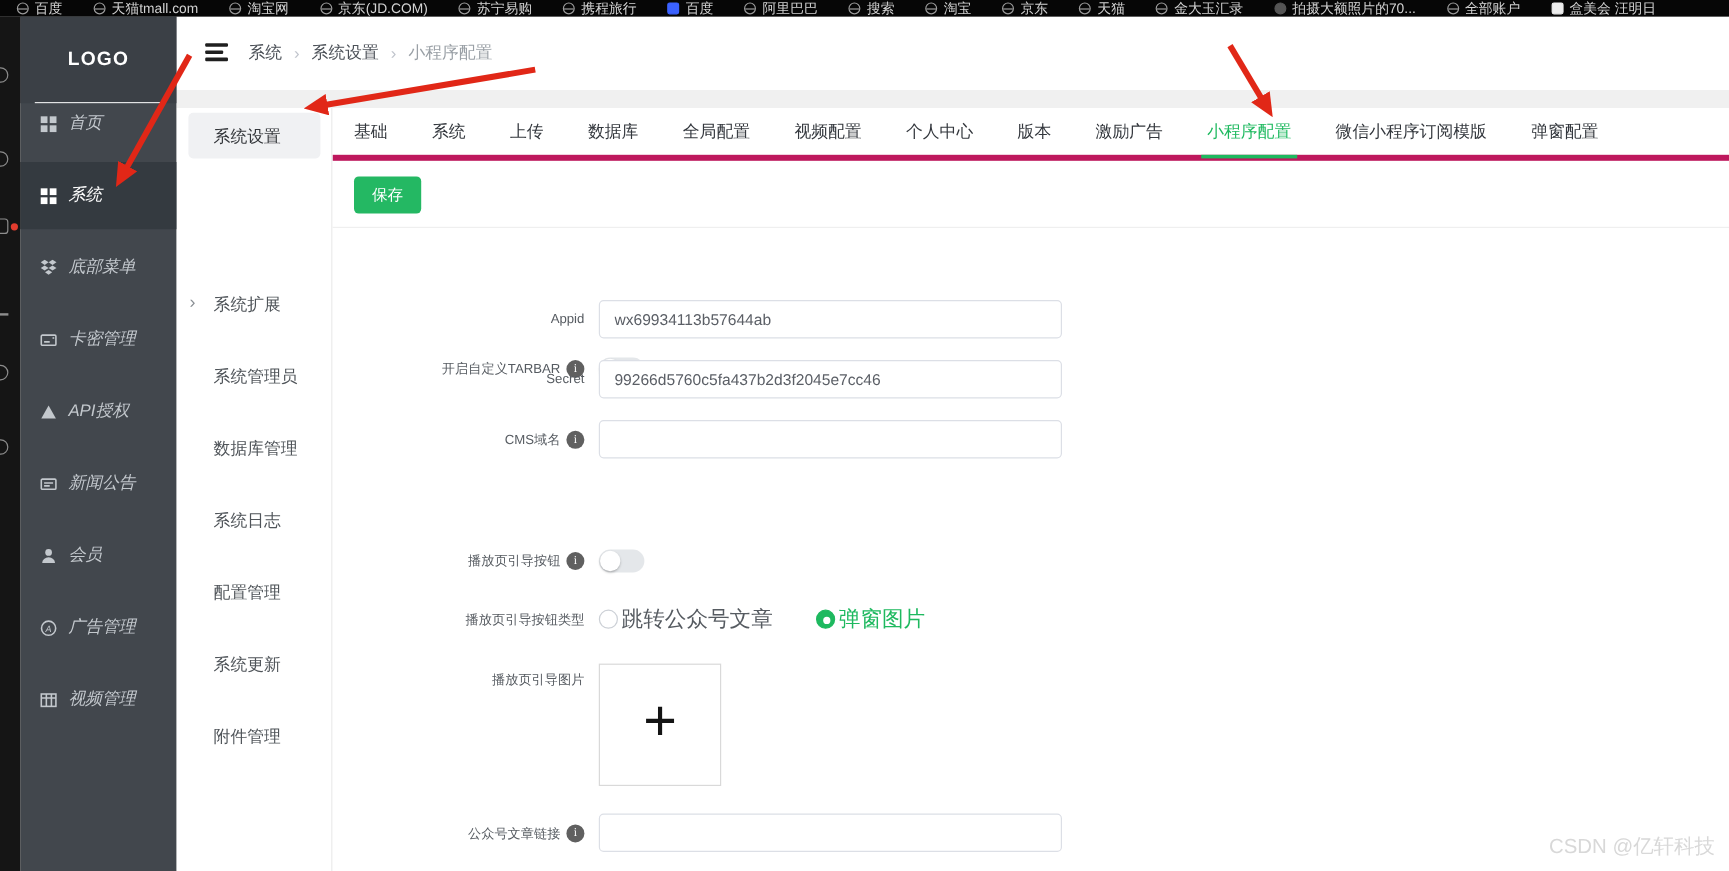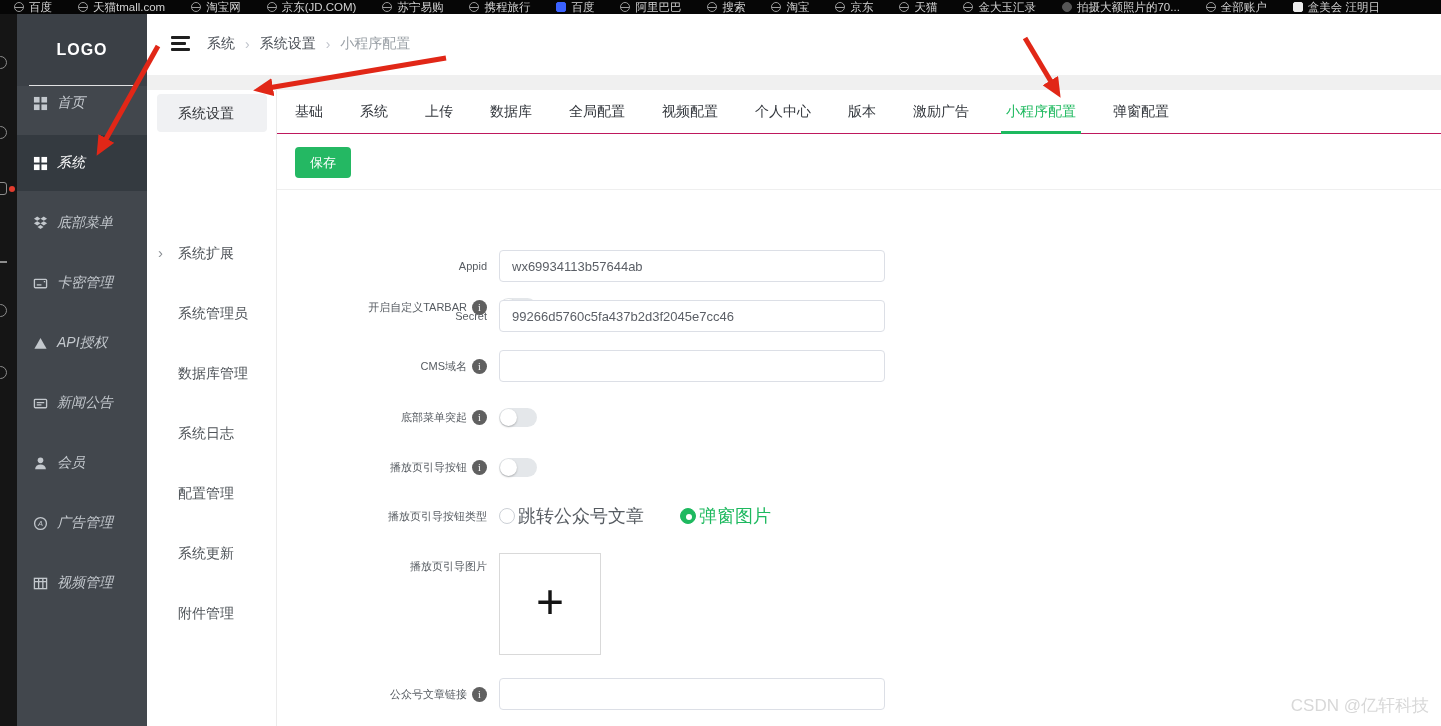--- a/index.html
+++ b/index.html
@@ -53,21 +53,21 @@
   .submenu { position:absolute; left:147px; top:90px; width:130px; height:636px; background:#fff; border-right:1px solid #ebebeb; z-index:1; }
   .sub-item { position:absolute; left:0; width:129px; height:20px; line-height:20px; padding-left:31px;
     font-size:14px; color:#4f5459; cursor:pointer; white-space:nowrap; }
   .sub-item.box { left:10px; width:110px; height:38px; line-height:38px; padding-left:21px;
     background:#f0f1f3; border-radius:4px; color:#33363a; }
   .sub-chev { position:absolute; left:11px; top:0; color:#8a8f94; font-size:15px; }
 
   
   .content { position:absolute; left:277px; top:90px; width:1164px; height:636px; background:#fff; }
   .tabs { position:absolute; left:0; top:0; width:1164px; height:44px; display:flex; align-items:center;
-    gap:37px; padding-left:18px; border-bottom:1px solid #be185d; font-size:14px; color:#33373d; }
+    gap:37px; padding-left:18px; border-bottom:5px solid #be185d; font-size:14px; color:#33373d; }
   .tab { position:relative; height:44px; display:flex; align-items:center; cursor:pointer; white-space:nowrap; }
   .tab.active { color:#1eb95f; }
   .tab.active::after { content:""; position:absolute; left:-5px; right:-5px; bottom:0; height:3px; background:#1eb95f; }
 
   .save-btn { position:absolute; left:18px; top:57px; width:56px; height:31px; background:#24b863; color:#fff;
     border:none; border-radius:4px; font-size:13px; cursor:pointer; font-family:inherit; }
   .divider { position:absolute; left:0; top:99px; width:1164px; border-top:1px solid #efefef; }
 
   .form-row { position:absolute; left:0; display:flex; align-items:center; }
   .f-label { width:210px; display:flex; align-items:center; justify-content:flex-end; gap:5px;
@@ -302,20 +302,21 @@
       <div class="tab">基础</div>
       <div class="tab">系统</div>
       <div class="tab">上传</div>
       <div class="tab">数据库</div>
       <div class="tab">全局配置</div>
       <div class="tab">视频配置</div>
       <div class="tab">个人中心</div>
       <div class="tab">版本</div>
       <div class="tab">激励广告</div>
       <div class="tab active">小程序配置</div>
+      <div class="tab">微信小程序订阅模版</div>
       <div class="tab">弹窗配置</div>
     </div>
 
     <button class="save-btn">保存</button>
     <div class="divider"></div>
 
     <div class="form-row" style="top:206px; height:22px">
       <div class="f-label">
         <span>开启自定义TARBAR</span>
         <span class="info"></span>
@@ -348,31 +349,20 @@
     <div class="form-row" style="top:260px; height:32px">
       <div class="f-label">
         <span>CMS域名</span>
         <span class="info"></span>
       </div>
       <div class="f-ctrl">
           <input class="tin" type="text" value="" style="">
         </div>
     </div>
 
-    <div class="form-row" style="top:316px; height:22px">
-      <div class="f-label">
-        <span>底部菜单突起</span>
-        <span class="info"></span>
-      </div>
-      <div class="f-ctrl">
-          <div class="toggle">
-            <div class="knob"></div>
-          </div>
-        </div>
-    </div>
 
     <div class="form-row" style="top:366px; height:22px">
       <div class="f-label">
         <span>播放页引导按钮</span>
         <span class="info"></span>
       </div>
       <div class="f-ctrl">
           <div class="toggle">
             <div class="knob"></div>
           </div>

